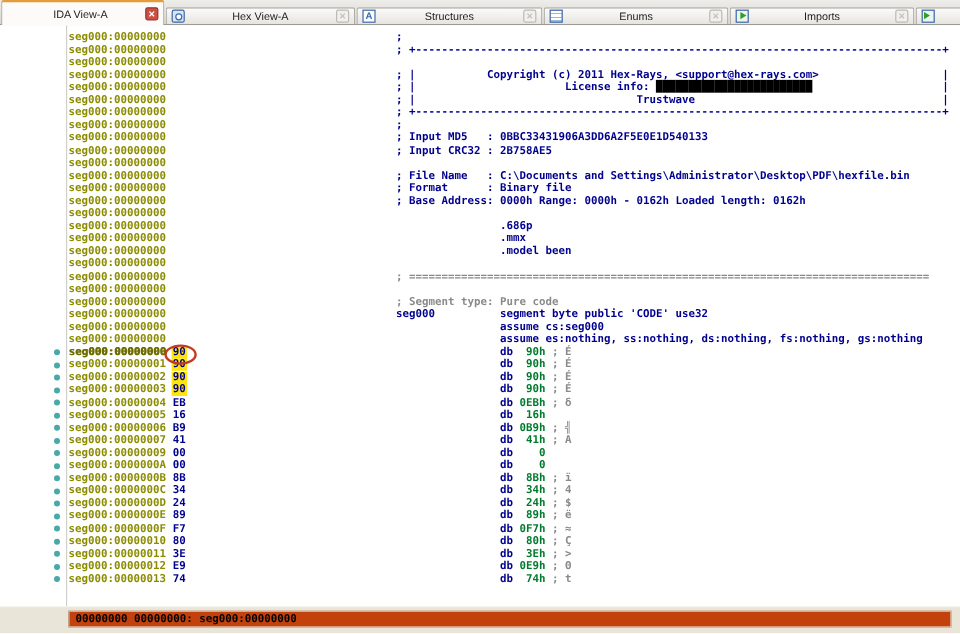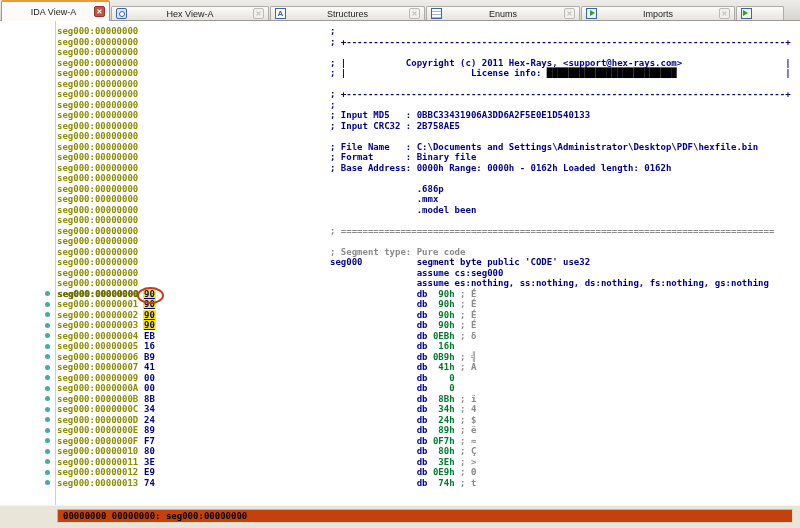--- a/index.html
+++ b/index.html
@@ -40,21 +40,21 @@
   .listing{position:absolute;left:0;top:21px;right:0;bottom:23px;background:#fff;overflow:hidden;text-align:center;}
   .vline{position:absolute;left:55px;top:0;bottom:0;width:1px;background:#cfcfcb;}
   .rows{position:absolute;left:0;top:5px;right:0;}
   .row{position:relative;height:10.5px;line-height:10.5px;
        font:bold 9px "DejaVu Sans Mono",monospace;white-space:pre;}
   .bullet{position:absolute;left:45px;top:2.5px;width:5px;height:5px;border-radius:50%;
        background:var(--teal);}
   .addr{position:absolute;left:57px;color:var(--olive);}
   .addr-b{color:var(--olive_bold);text-shadow:0.6px 0 0 currentColor;}
   .byte{position:absolute;left:143px;color:var(--navy);padding:0 1px;}
-  .byte.hl{background:var(--yellow);text-decoration:underline;}
+  .byte.hl{background:var(--yellow);}
   .circle{position:absolute;left:137px;top:-2px;width:23px;height:13px;
        border:2px solid var(--red);border-radius:50%;z-index:3;}
   .text{position:absolute;left:330px;white-space:pre;}
   .c-navy{color:var(--navy);}
   .c-green{color:var(--green);}
   .c-gray{color:var(--gray);}
   .c-black{color:#000;}
 
   
   .statusbar{position:absolute;left:0;right:0;bottom:0;height:23px;background:#e9e6d9;
@@ -62,21 +62,21 @@
   .status-field{position:absolute;left:57px;right:7px;top:3px;height:14px;background:#c2410c;
        border:1px solid #b9b6a8;border-right-color:#dedbce;border-bottom-color:#dedbce;
        display:flex;align-items:center;box-sizing:border-box;}
   .status-text{font:bold 9px "DejaVu Sans Mono",monospace;color:#000;padding-left:5px;white-space:pre;}
 </style>
 </head>
 <body>
 
 <div class="app">
   <div class="tabbar" id="tabbar">
-      <div class="tab active" style="width: 109px;">
+      <div class="tab active" style="width: 136px;">
         <div style="width: 14px; flex: 0 0 auto;"></div>
         <span class="tab-label">IDA View-A</span>
         <div class="tclose red">✕</div>
       </div>
       <div class="tab" style="width: 158px;">
         <div class="ticon hex-view-icon"></div>
         <span class="tab-label">Hex View-A</span>
         <div class="tclose gray">✕</div>
       </div>
       <div class="tab" style="width: 155px;">
@@ -100,21 +100,21 @@
       </div>
     </div>
   <div class="listing">
     <div class="vline"></div>
     <div class="rows" id="rows">
         <div class="row"><span class="addr">seg000:00000000</span><span class="text"><span class="c-navy">;</span></span></div>
         <div class="row"><span class="addr">seg000:00000000</span><span class="text"><span class="c-navy">; +---------------------------------------------------------------------------------+</span></span></div>
         <div class="row"><span class="addr">seg000:00000000</span></div>
         <div class="row"><span class="addr">seg000:00000000</span><span class="text"><span class="c-navy">; |           Copyright (c) 2011 Hex-Rays, &lt;support@hex-rays.com&gt;                   |</span></span></div>
         <div class="row"><span class="addr">seg000:00000000</span><span class="text"><span class="c-navy">; |                       License info: </span><span class="c-black">████████████████████████</span><span class="c-navy">                    |</span></span></div>
-        <div class="row"><span class="addr">seg000:00000000</span></div>
+        <div class="row"><span class="addr">seg000:00000000</span><span class="text"><span class="c-navy">; |                                  Trustwave                                      |</span></span></div>
         <div class="row"><span class="addr">seg000:00000000</span><span class="text"><span class="c-navy">; +---------------------------------------------------------------------------------+</span></span></div>
         <div class="row"><span class="addr">seg000:00000000</span><span class="text"><span class="c-navy">;</span></span></div>
         <div class="row"><span class="addr">seg000:00000000</span><span class="text"><span class="c-navy">; Input MD5   : 0BBC33431906A3DD6A2F5E0E1D540133</span></span></div>
         <div class="row"><span class="addr">seg000:00000000</span><span class="text"><span class="c-navy">; Input CRC32 : 2B758AE5</span></span></div>
         <div class="row"><span class="addr">seg000:00000000</span></div>
         <div class="row"><span class="addr">seg000:00000000</span><span class="text"><span class="c-navy">; File Name   : C:\Documents and Settings\Administrator\Desktop\PDF\hexfile.bin</span></span></div>
         <div class="row"><span class="addr">seg000:00000000</span><span class="text"><span class="c-navy">; Format      : Binary file</span></span></div>
         <div class="row"><span class="addr">seg000:00000000</span><span class="text"><span class="c-navy">; Base Address: 0000h Range: 0000h - 0162h Loaded length: 0162h</span></span></div>
         <div class="row"><span class="addr">seg000:00000000</span></div>
         <div class="row"><span class="addr">seg000:00000000</span><span class="text"><span class="c-navy">                .686p</span></span></div>

